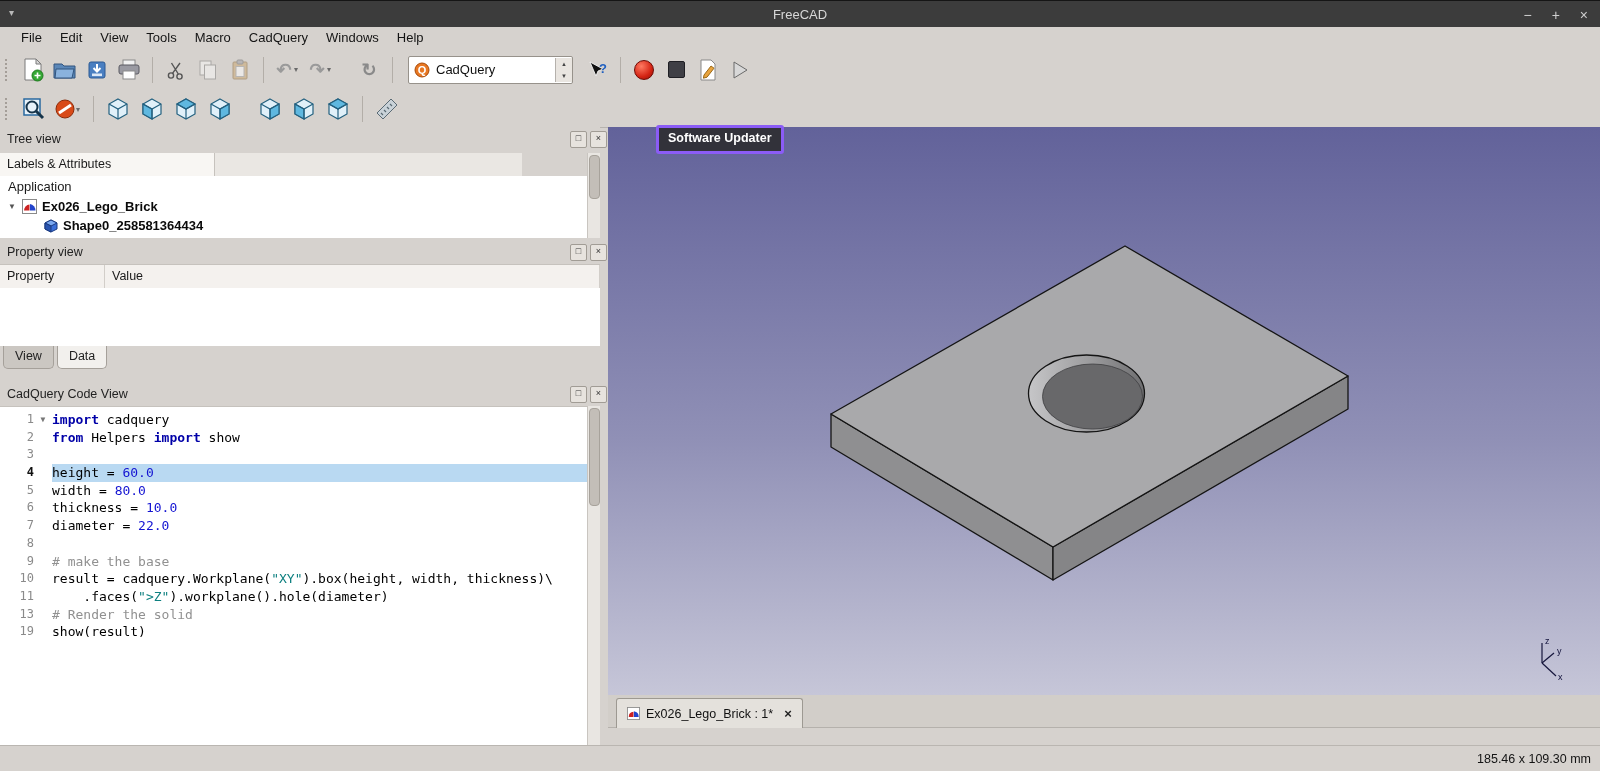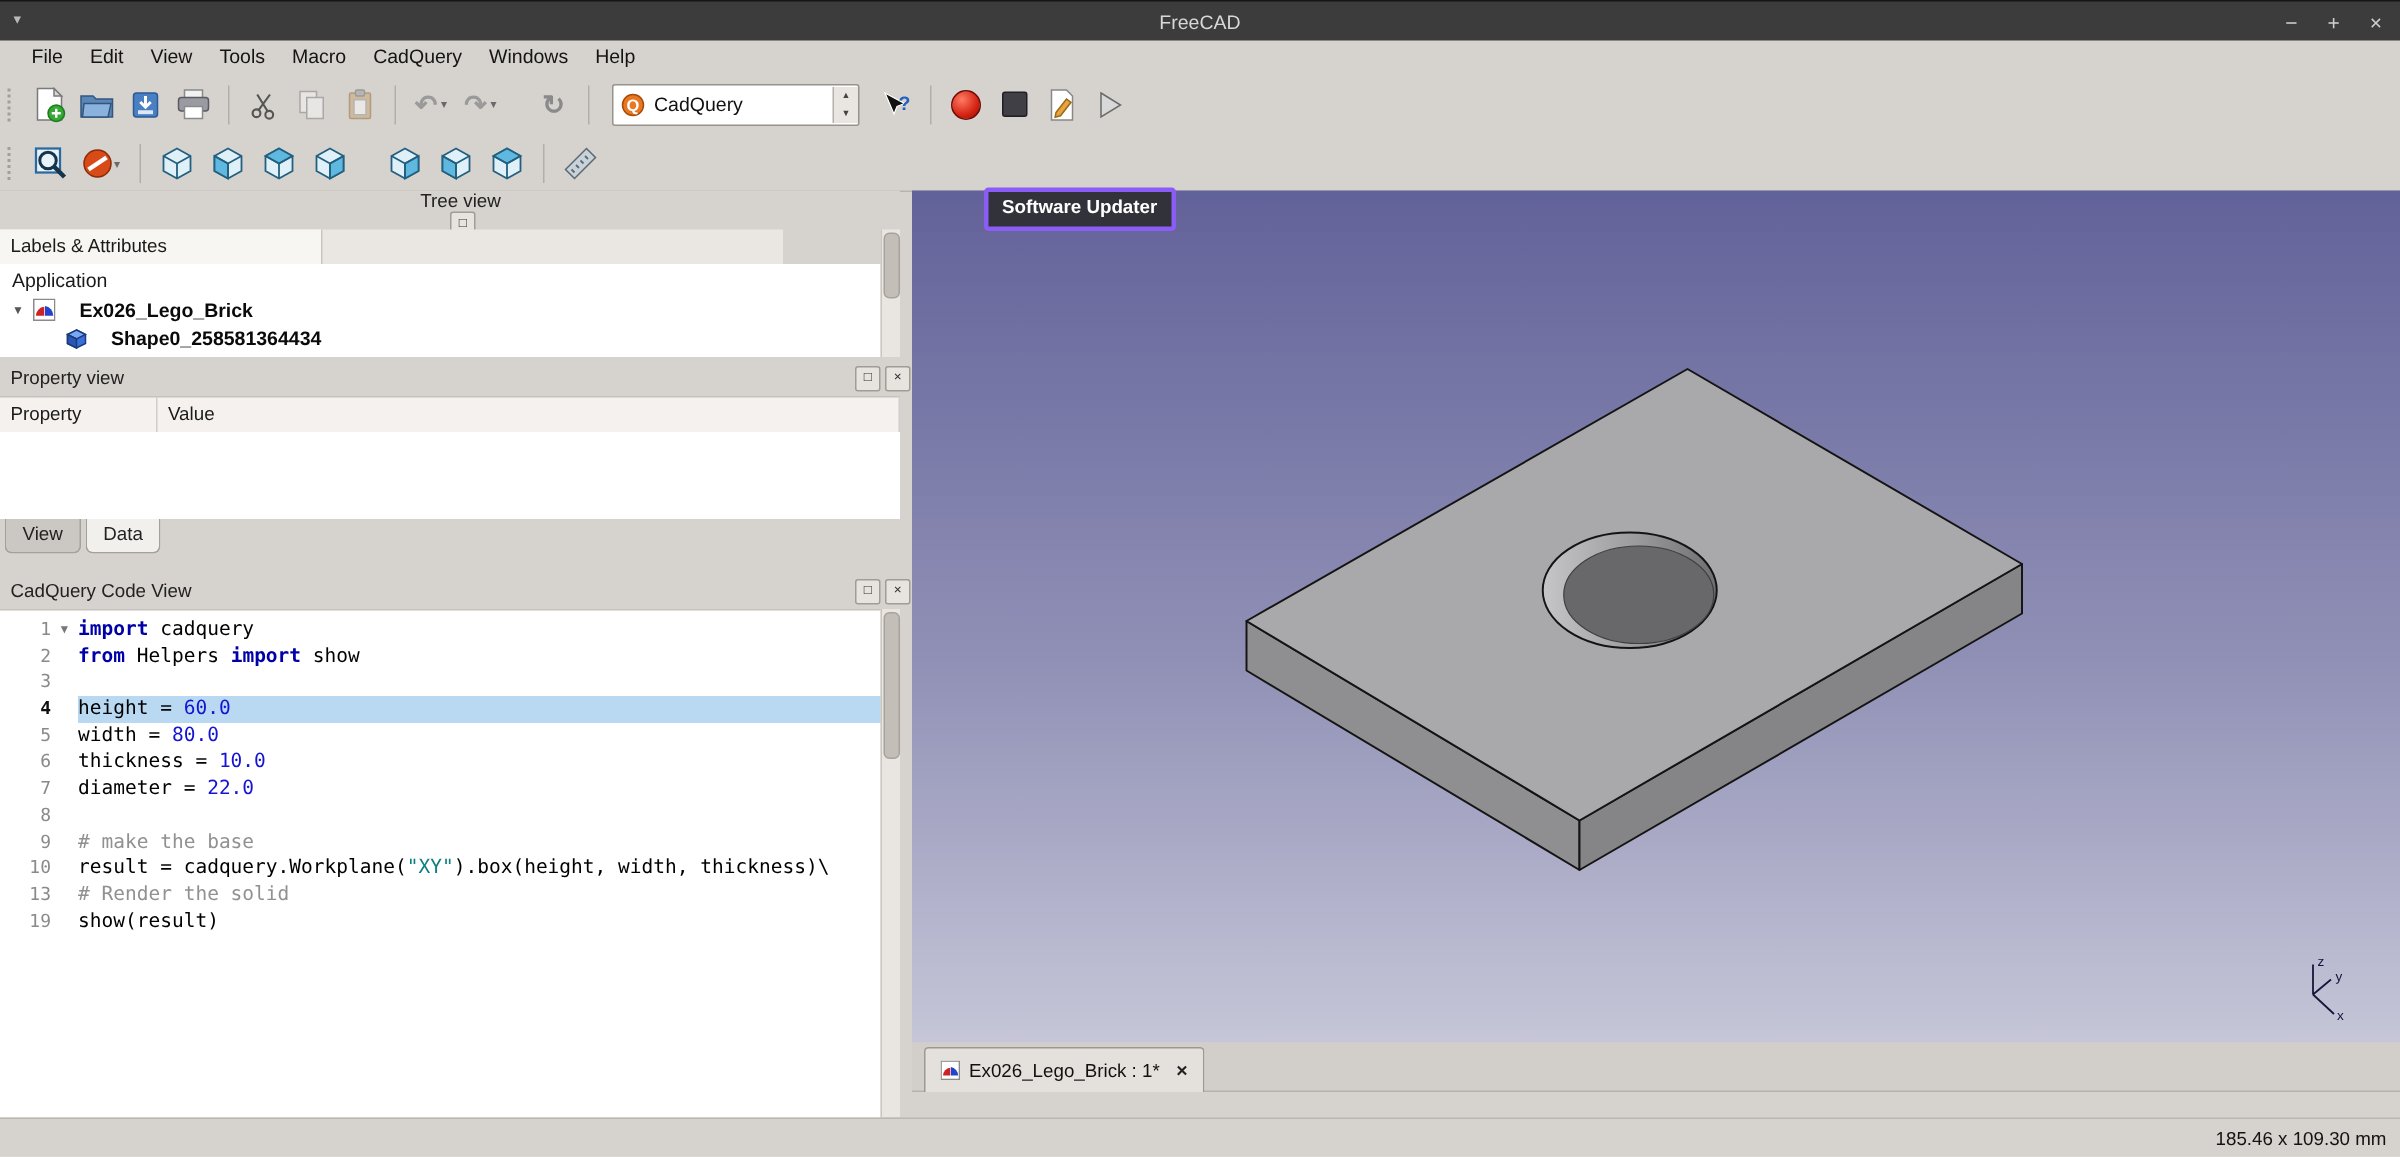--- a/index.html
+++ b/index.html
@@ -33,30 +33,30 @@
   .combo .lbl{flex:1;font-size:13px;color:#111;}
   .spin{width:16px;height:24px;border-left:1px solid #b5b1ac;display:flex;flex-direction:column;}
   .spin span{flex:1;display:flex;align-items:center;justify-content:center;font-size:6px;color:#444;background:#e9e5e0;}
   .cube .hl{fill:#5fb8e0;stroke:#23607f;stroke-width:1.2;}
 
   
   .dock{position:absolute;left:0;top:127px;width:600px;height:618px;background:#d6d2ce;}
   .phead{position:absolute;left:0;width:600px;height:24px;display:flex;align-items:center;padding:0 3px 0 7px;font-size:12.5px;color:#222;}
   .phead .t{flex:1;}
   .pbtn{width:15px;height:15px;border:1px solid #a19c95;background:#e7e3de;font-size:9px;line-height:13px;text-align:center;color:#333;margin-left:3px;border-radius:2px;}
-  .hd-tree{top:0;flex-direction:column;}
+  .hd-tree{top:0;}
   .colhdr-tree{position:absolute;left:0;top:26px;width:522px;height:23px;background:#eae7e3;border-bottom:1px solid #c6c2bd;display:flex;}
   .colhdr-tree .c1{width:207px;background:#f8f6f3;border-right:1px solid #c6c2bd;font-size:12.5px;line-height:22px;padding-left:7px;}
   .treebody{position:absolute;left:0;top:49px;width:588px;height:62px;background:#fff;}
   .trow{display:flex;align-items:center;height:19px;}
   .trow.root{height:21px;padding-left:8px;font-size:13px;}
   .trow.i1{padding-left:8px;}
   .trow.i2{padding-left:44px;}
   .expander{width:14px;font-size:8px;color:#555;}
-  .blbl{font-weight:bold;font-size:13px;margin-left:16px;color:#0a0a0a;}
+  .blbl{font-weight:bold;font-size:13px;margin-left:5px;color:#0a0a0a;}
   .vscroll{position:absolute;width:12px;background:#e9e6e2;border-left:1px solid #c9c5c0;}
   .vthumb{position:absolute;left:1px;width:9px;background:#c3beb8;border:1px solid #a7a29b;border-radius:4px;}
   .sc-tree{right:0;top:26px;height:85px;}
   .sc-tree .vthumb{top:2px;height:42px;}
 
   .hd-prop{top:113px;}
   .colhdr-prop{position:absolute;left:0;top:137px;width:600px;height:24px;background:#f4f1ee;border-top:1px solid #c6c2bd;border-bottom:1px solid #c6c2bd;display:flex;}
   .colhdr-prop .c{font-size:12.5px;line-height:23px;padding-left:7px;border-right:1px solid #d2cec9;}
   .colhdr-prop .cp{width:97px;}
   .colhdr-prop .cv{flex:1;}
@@ -435,20 +435,25 @@
           <span class="ln">9</span>
           <span class="fold"></span>
           <span class="src"><span class="tk-cm"># make the base</span></span>
         </div>
         <div class="cl">
           <span class="ln">10</span>
           <span class="fold"></span>
           <span class="src"><span class="tk-pl">result = cadquery.Workplane(</span><span class="tk-str">"XY"</span><span class="tk-pl">).box(height, width, thickness)\</span></span>
         </div>
         <div class="cl">
+          <span class="ln">11</span>
+          <span class="fold"></span>
+          <span class="src"><span class="tk-pl">    .faces(</span><span class="tk-str">"&gt;Z"</span><span class="tk-pl">).workplane().hole(diameter)</span></span>
+        </div>
+        <div class="cl">
           <span class="ln">13</span>
           <span class="fold"></span>
           <span class="src"><span class="tk-cm"># Render the solid</span></span>
         </div>
         <div class="cl">
           <span class="ln">19</span>
           <span class="fold"></span>
           <span class="src"><span class="tk-pl">show(result)</span></span>
         </div>
       </div>

